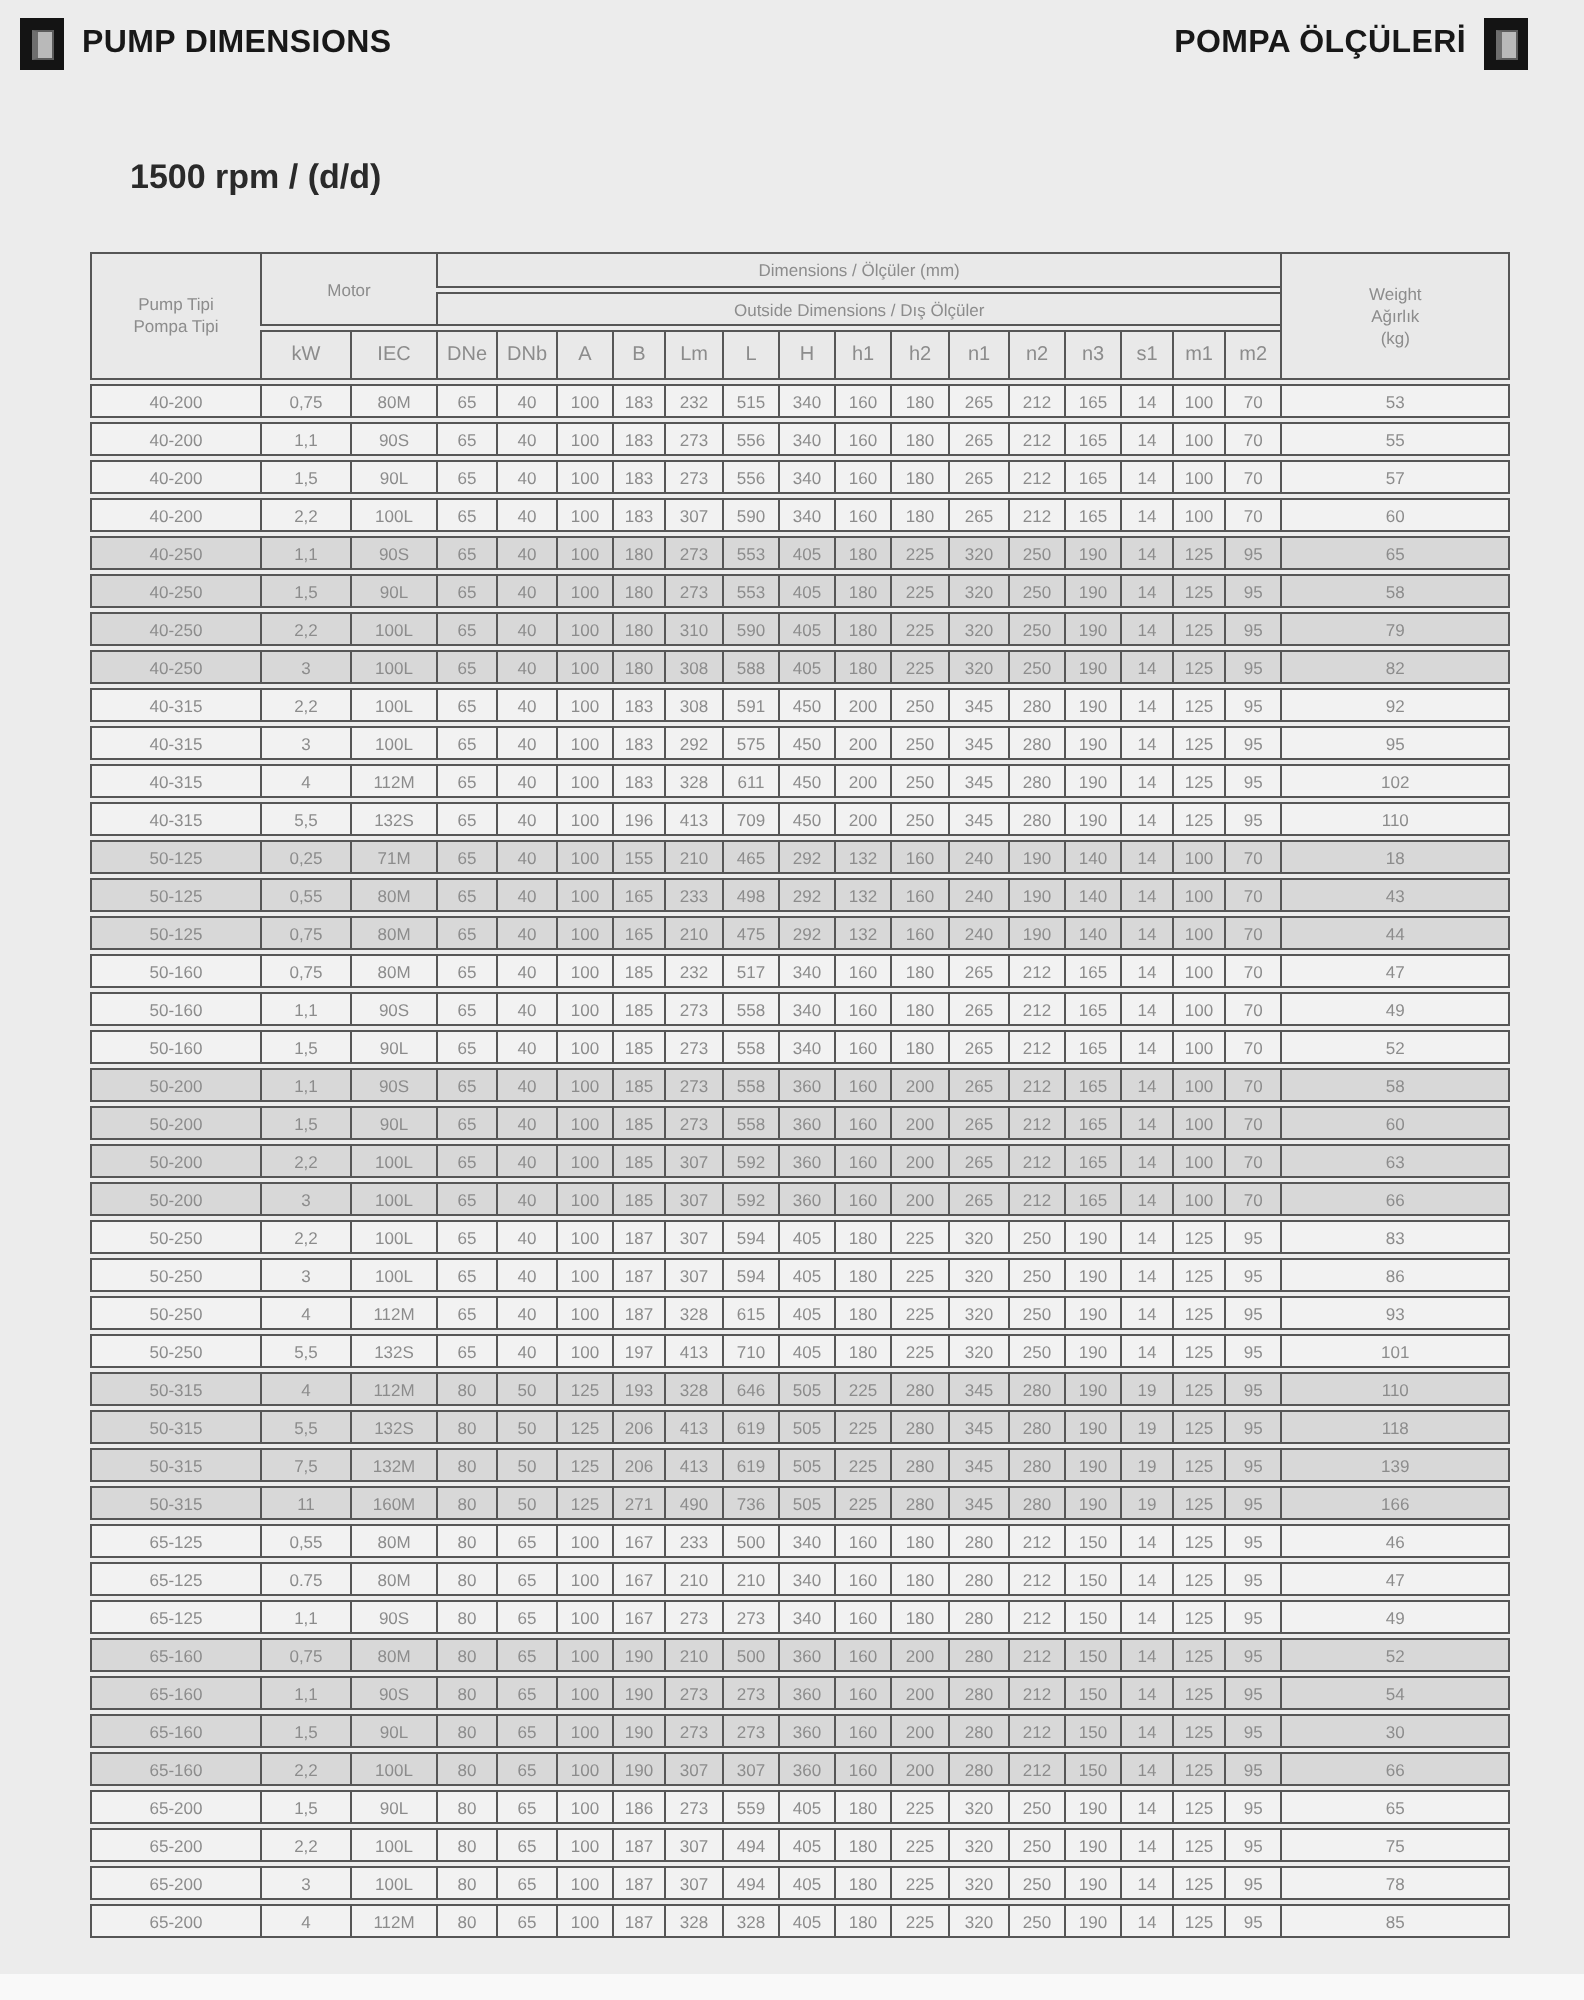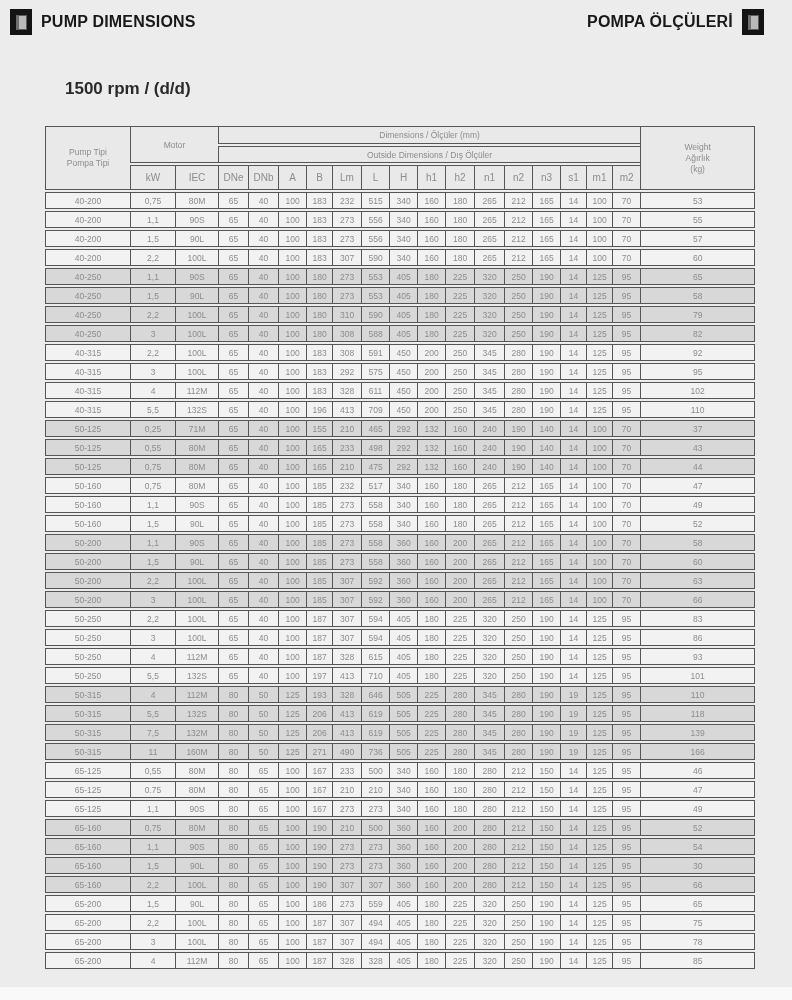--- a/index.html
+++ b/index.html
@@ -408,21 +408,21 @@
           <td>465</td>
           <td>292</td>
           <td>132</td>
           <td>160</td>
           <td>240</td>
           <td>190</td>
           <td>140</td>
           <td>14</td>
           <td>100</td>
           <td>70</td>
-          <td>37</td>
+          <td>18</td>
         </tr>
         <tr class="shade">
           <td>50-125</td>
           <td>0,55</td>
           <td>80M</td>
           <td>65</td>
           <td>40</td>
           <td>100</td>
           <td>165</td>
           <td>233</td>

